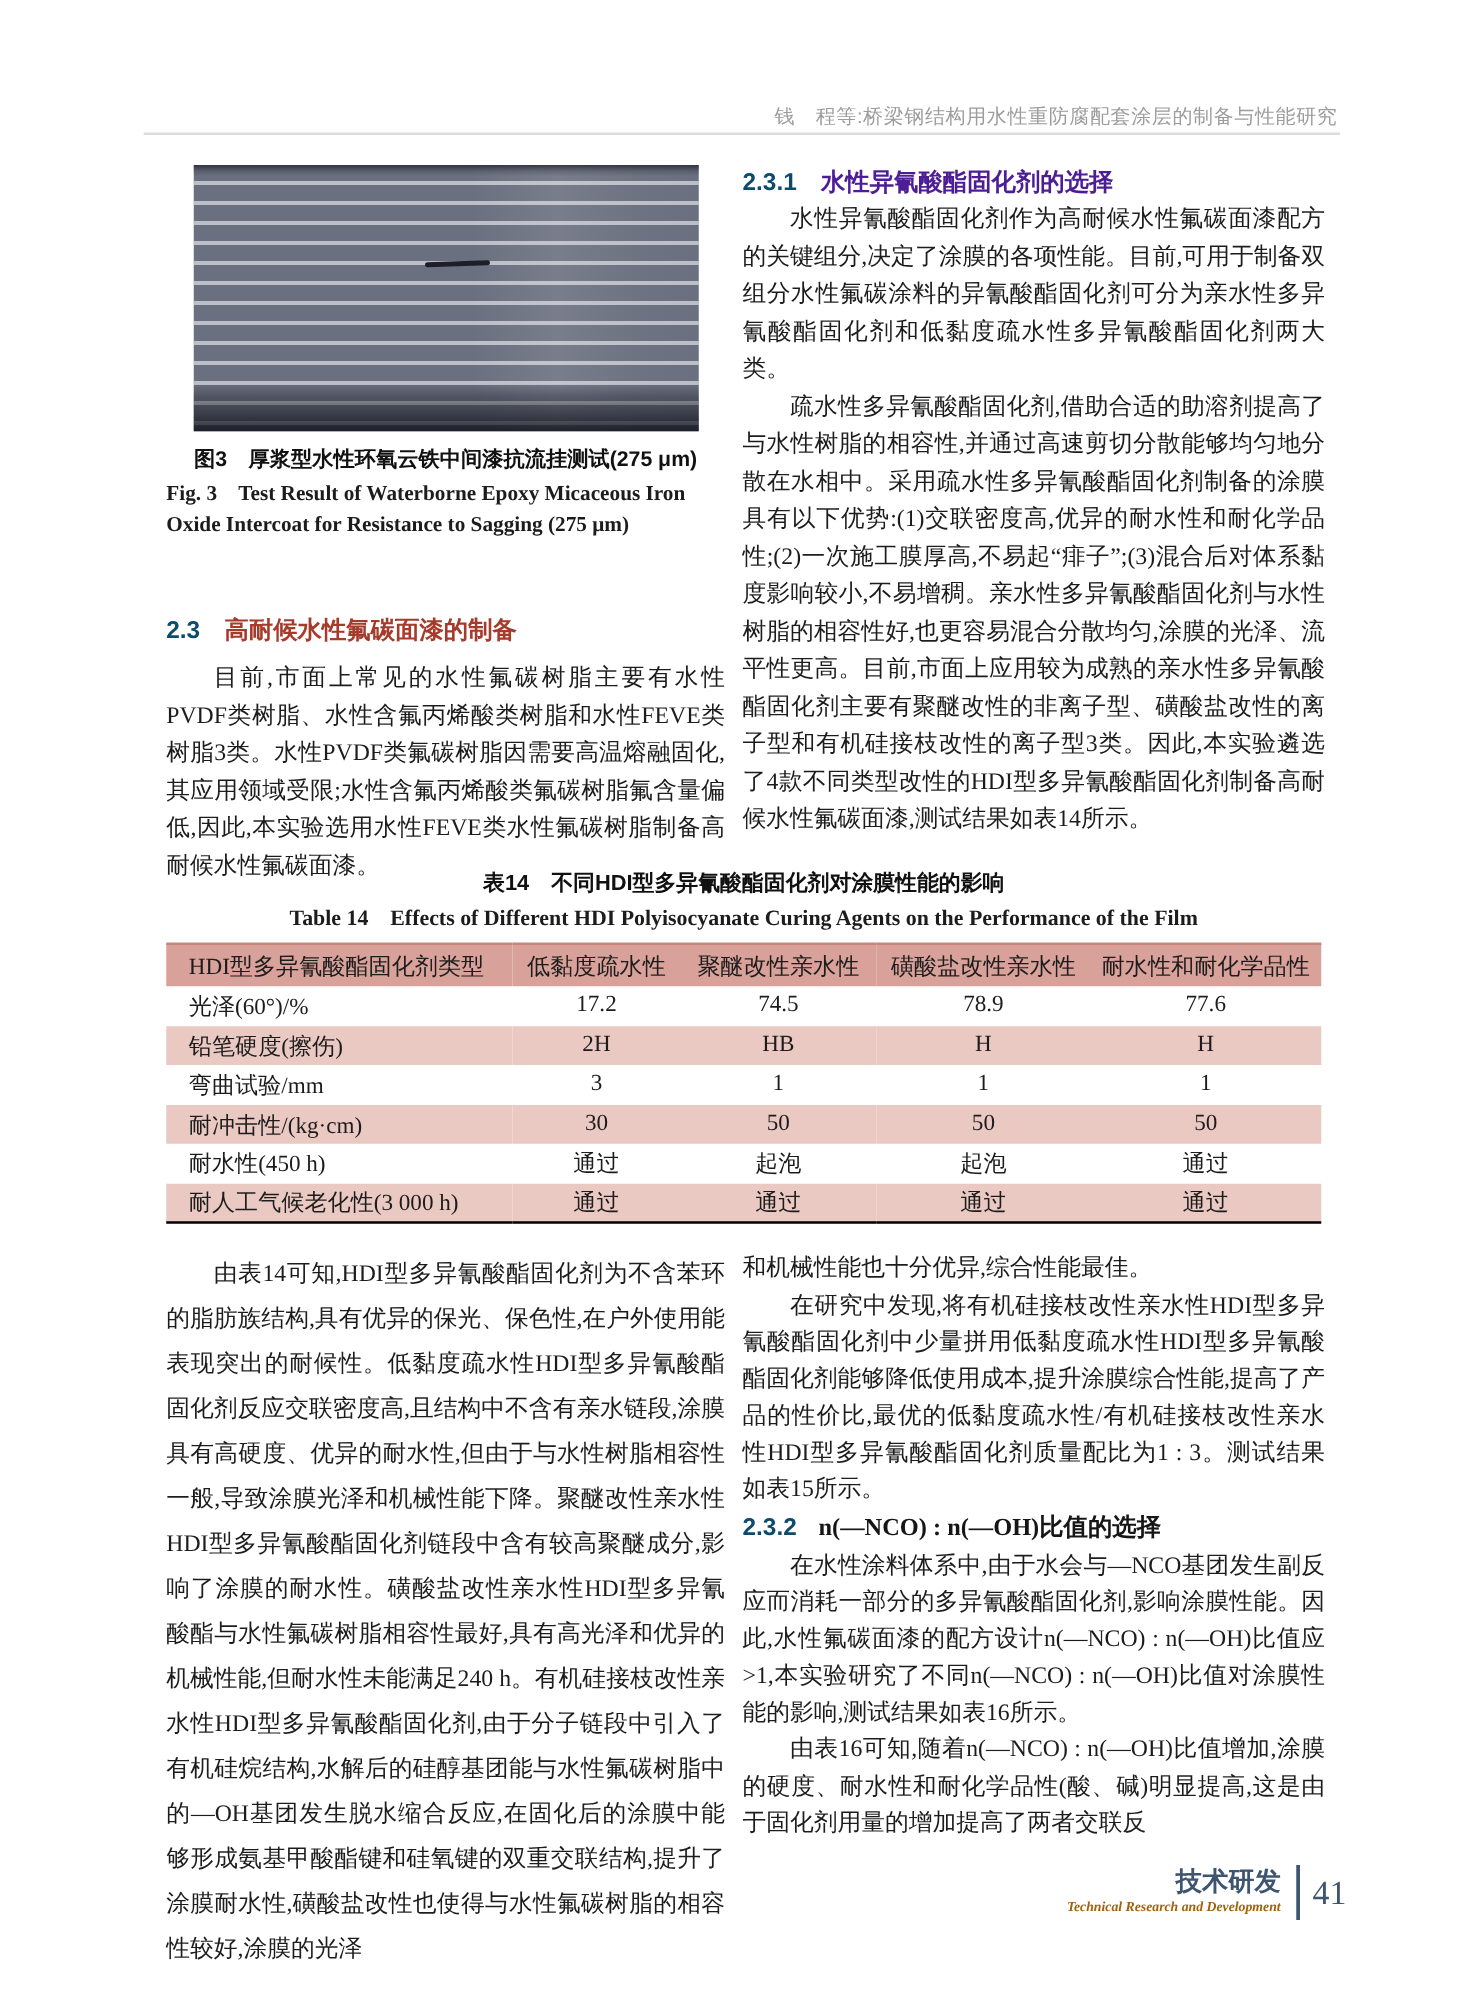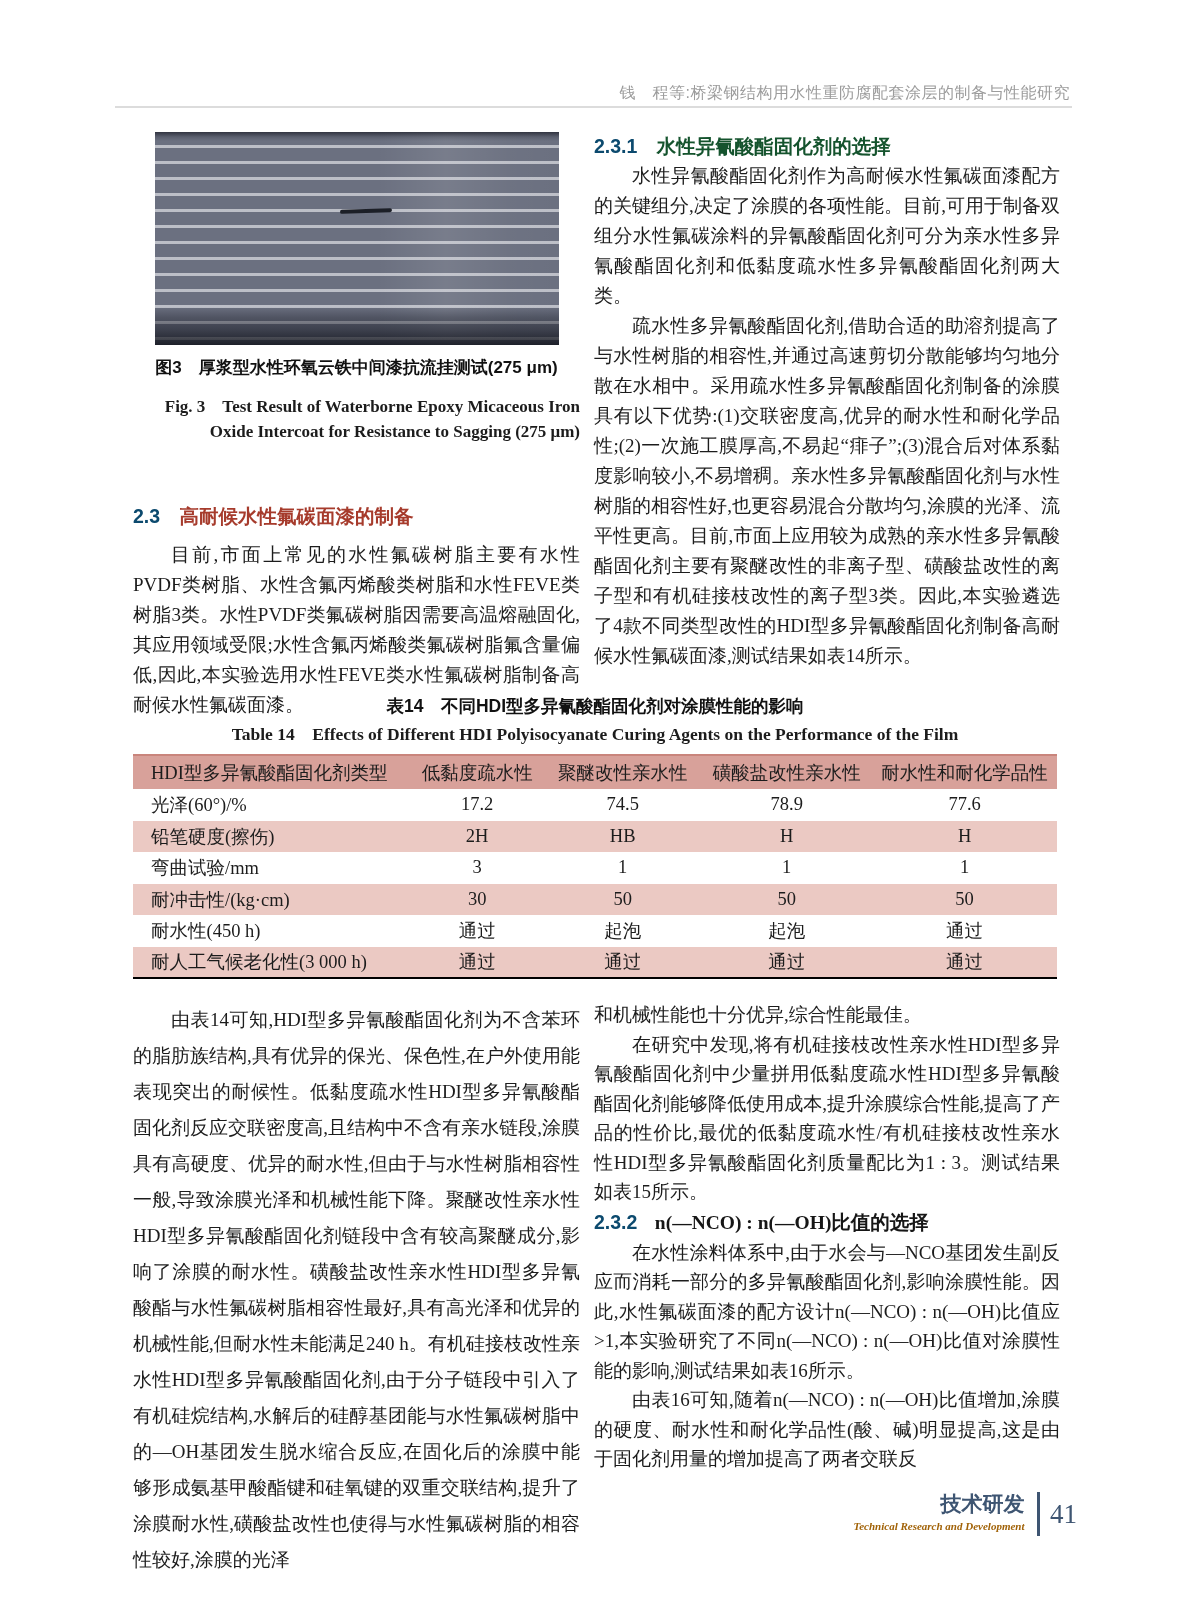--- a/index.html
+++ b/index.html
@@ -46,31 +46,31 @@
   .figure-crack {
     position:absolute; left:46%; top:36%; width:52px; height:4px;
     background:#1c1f27; border-radius:2px; transform:rotate(-2deg);
   }
   .caption-cn {
     margin-top:11px; text-align:center;
     font-family:"Liberation Sans", sans-serif;
     font-size:17px; font-weight:bold; color:#111;
   }
   .caption-en {
-    text-align:right; font-weight:bold; font-size:17px; line-height:25px;
-    margin-top:15px;
+    text-align:left; font-weight:bold; font-size:17px; line-height:25px;
+    margin-top:3px;
   }
   
   .sec-heading {
     font-family:"Liberation Sans", sans-serif;
     font-size:19.5px; font-weight:bold; line-height:30px;
   }
   .sec-num { color:#0c4a6e; }
   .sec-title-red { color:#a63b2c; }
-  .sec-title-black { color:#14532d; margin-left:14px; }
+  .sec-title-black { color:#4c1d95; margin-left:14px; }
   .h23 { margin-top:57px; margin-bottom:9px; }
   .h232 { font-weight:bold; }
   .h232 .sec-title-serif {
     font-family:"Liberation Serif", serif; color:#161616; margin-left:12px;
     font-weight:bold;
   }
   
   .table-block { position:absolute; left:133px; top:694px; width:924px; }
   .table-title-cn {
     text-align:center; font-family:"Liberation Sans", sans-serif;
@@ -94,21 +94,21 @@
   table.t14 tbody tr:nth-child(even) { background:#ebc9c3; }
   table.t14 tbody tr:last-child { border-bottom:2px solid #000000; }
   .w0{width:30%;} .w1{width:14.5%;} .w2{width:17%;} .w3{width:18.5%;} .w4{width:20%;}
   
   .footer {
     position:absolute; top:1492px; right:110px;
     display:flex; align-items:center;
   }
   .footer-text { text-align:right; }
   .footer-cn {
-    font-family:Liberation Mono, monospace; font-weight:bold;
+    font-family:Liberation Sans, sans-serif; font-weight:bold;
     font-size:21px; color:#3e5572; line-height:24px;
   }
   .footer-en {
     font-size:11px; color:#a16207; font-weight:bold; line-height:16px;font-style:italic;
   }
   .footer-bar {
     width:3.5px; height:44px; background:#3e5572; margin:0 10px 0 12px;
   }
   .footer-page { font-size:27px; color:#3e5572; }
   p + p { margin-top:0; }

